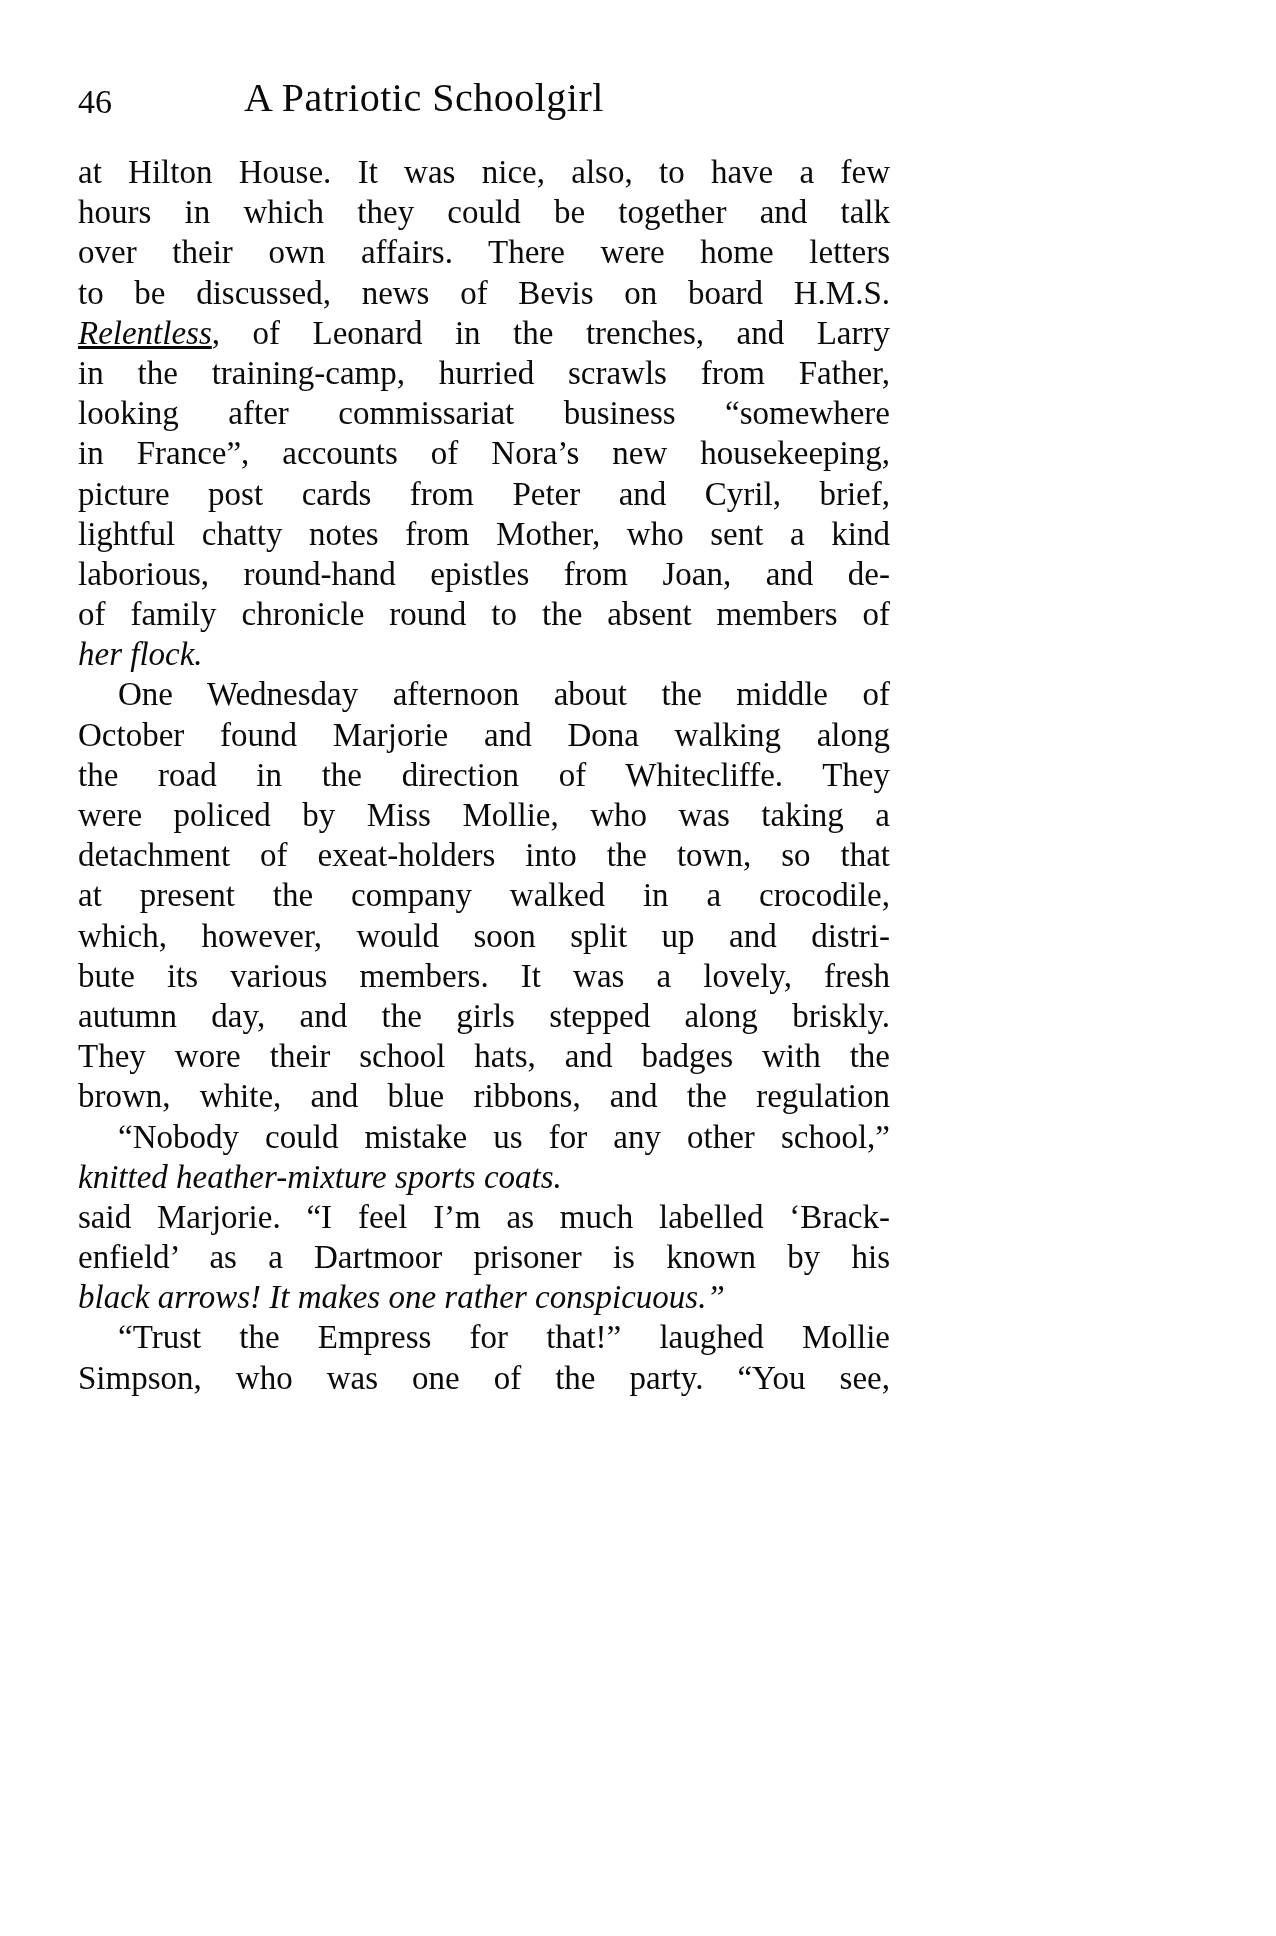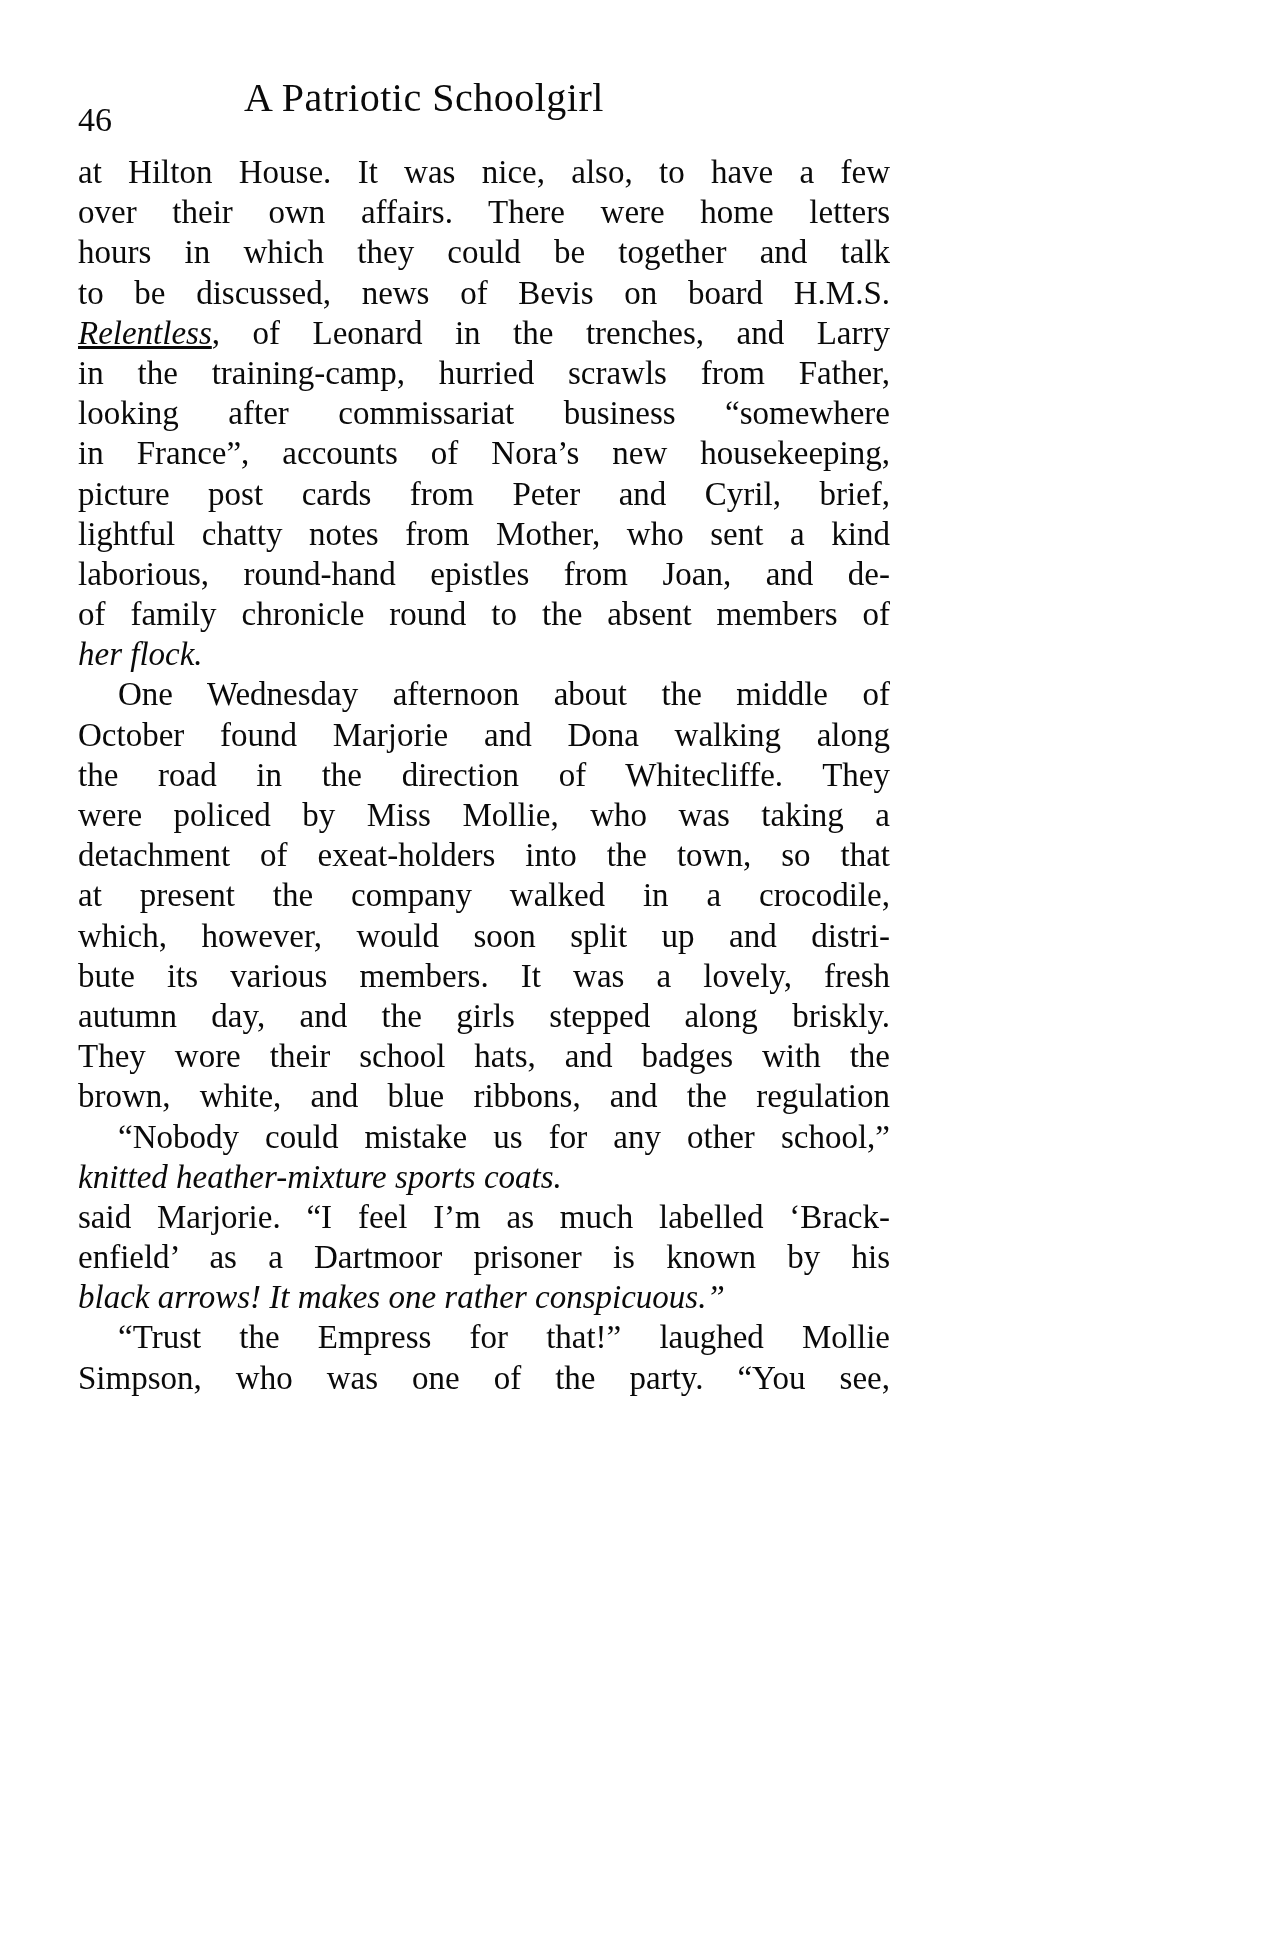--- a/index.html
+++ b/index.html
@@ -1,38 +1,38 @@
 <!DOCTYPE html>
 <html><head>
   <meta charset="utf-8">
   <style>
     html, body { margin: 0; padding: 0; background: #ffffff; }
     body { width: 1276px; height: 1936px; position: relative; overflow: hidden; color: #0a0a0a; }
     .page { position: absolute; left: 0; top: 0; width: 1276px; height: 1936px; background: #ffffff; }
     .header { position: absolute; top: 70px; left: 78px; width: 812px; height: 60px; }
-    .page-number { position: absolute; left: 0; top: 30px; font-family: "Liberation Serif", serif; font-size: 34px; line-height: 40px; }
+    .page-number { position: absolute; left: 0; top: 12px; font-family: "Liberation Serif", serif; font-size: 34px; line-height: 40px; }
     .running-title { position: absolute; left: 166px; top: 0; font-family: "Liberation Serif", serif; font-size: 40px; line-height: 56px; letter-spacing: 0.5px; }
     .body-text { position: absolute; left: 78px; top: 152px; width: 812px; }
     .line { font-family: "Liberation Serif", serif; font-size: 33px; height: 40.2px; line-height: 40.2px; white-space: nowrap; text-align: justify; text-align-last: justify; overflow: visible; }
     .line.last { text-align-last: left; font-style: italic; }
     .line.indent { padding-left: 40px; }
     em { font-style: italic; text-decoration: underline; }
   </style>
 </head>
 <body>
 
 <div class="page">
   <div class="header">
     <span class="page-number">46</span>
     <span class="running-title">A Patriotic Schoolgirl</span>
   </div>
   <div class="body-text" id="body-text">
       <div class="line"><span>at Hilton House.  It was nice, also, to have a few</span></div>
+      <div class="line"><span>hours in which they could be together and talk</span></div>
       <div class="line"><span>over their own affairs.  There were home letters</span></div>
-      <div class="line"><span>hours in which they could be together and talk</span></div>
       <div class="line"><span>to be discussed, news of Bevis on board H.M.S.</span></div>
       <div class="line"><em>Relentless</em><span>, of Leonard in the trenches, and Larry</span></div>
       <div class="line"><span>in the training-camp, hurried scrawls from Father,</span></div>
       <div class="line"><span>looking after commissariat business “somewhere</span></div>
       <div class="line"><span>in France”, accounts of Nora’s new housekeeping,</span></div>
       <div class="line"><span>picture post cards from Peter and Cyril, brief,</span></div>
       <div class="line"><span>lightful chatty notes from Mother, who sent a kind</span></div>
       <div class="line"><span>laborious, round-hand epistles from Joan, and de-</span></div>
       <div class="line"><span>of family chronicle round to the absent members of</span></div>
       <div class="line last"><span>her flock.</span></div>

